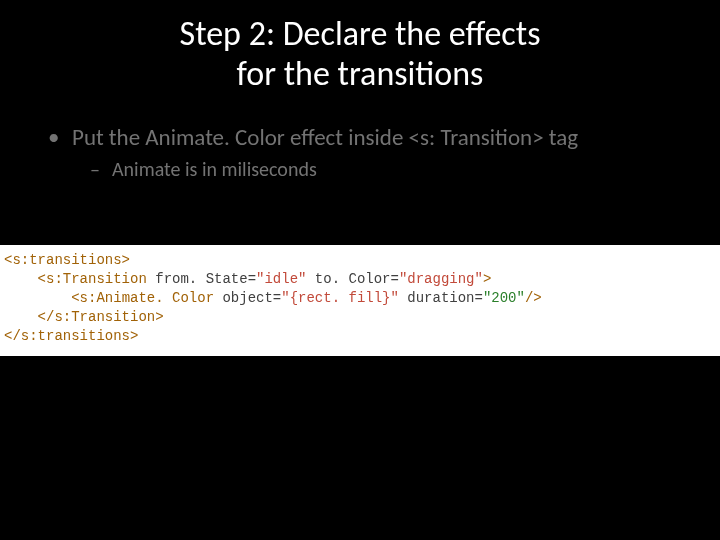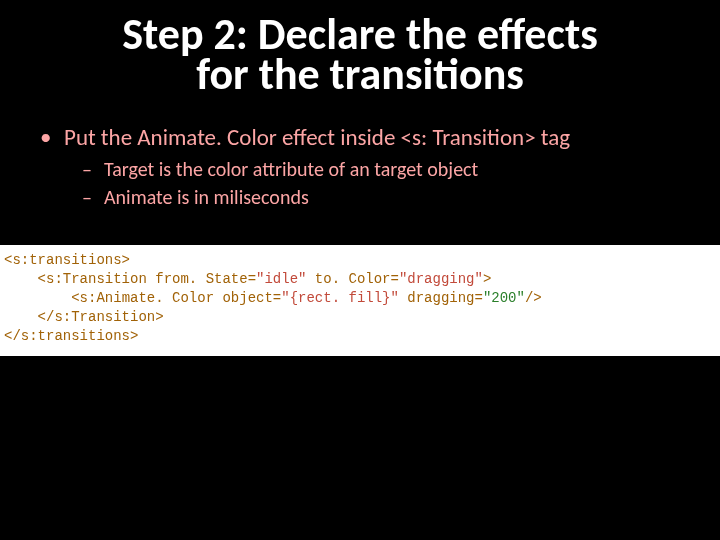--- a/index.html
+++ b/index.html
@@ -18,30 +18,30 @@
     height: 540px;
     background: #000;
   }
   .title-block {
     position: absolute;
     top: 14px;
     left: 0;
     width: 720px;
     text-align: center;
     color: #fff;
-    font-size: 44px;
+    font-size: 34px;
     line-height: 40px;
-    font-weight: 700;
+    font-weight: 400;
   }
   .body-block {
     position: absolute;
     top: 122px;
-    left: 30px;
+    left: 38px;
     width: 660px;
-    color: #fca5a5;
+    color: #737373;
   }
   .bullet1 {
     font-size: 23px;
     line-height: 30px;
     margin: 0 0 4px 0;
     padding-left: 34px;
     position: relative;
   }
   .bullet1::before {
     content: "•";
@@ -71,39 +71,38 @@
     width: 720px;
     background: #fff;
     padding: 6px 4px 10px 4px;
     box-sizing: border-box;
     font-family: "Courier New", monospace;
     font-size: 14px;
     line-height: 19px;
     white-space: pre;
   }
   .t-tag   { color: #a16207; }
-  .t-attr  { color: #a16207; }
+  .t-attr  { color: #404040; }
   .t-str   { color: #c24a3a; }
   .t-num   { color: #2a7f2a; }
 </style>
 </head>
 <body>
 
 <div class="slide">
 
   <div class="title-block">
     <span>Step 2: Declare the effects</span><br>
     <span>for the transitions</span>
   </div>
 
   <div class="body-block">
     <div class="bullet1">Put the Animate. Color effect inside &lt;s: Transition&gt; tag</div>
-    <div class="bullet2">Target is the color attribute of an target object</div>
     <div class="bullet2">Animate is in miliseconds</div>
   </div>
 
   <div class="code-block"><span class="t-tag">&lt;s:transitions&gt;</span>
 <span>    </span><span class="t-tag">&lt;s:Transition</span><span class="t-attr"> from. State=</span><span class="t-str">"idle"</span><span class="t-attr"> to. Color=</span><span class="t-str">"dragging"</span><span class="t-tag">&gt;</span>
-<span>        </span><span class="t-tag">&lt;s:Animate. Color</span><span class="t-attr"> object=</span><span class="t-str">"{rect. fill}"</span><span class="t-attr"> dragging=</span><span class="t-num">"200"</span><span class="t-tag">/&gt;</span>
+<span>        </span><span class="t-tag">&lt;s:Animate. Color</span><span class="t-attr"> object=</span><span class="t-str">"{rect. fill}"</span><span class="t-attr"> duration=</span><span class="t-num">"200"</span><span class="t-tag">/&gt;</span>
 <span>    </span><span class="t-tag">&lt;/s:Transition&gt;</span>
 <span class="t-tag">&lt;/s:transitions&gt;</span></div>
 
 </div>
 
 </body></html>

